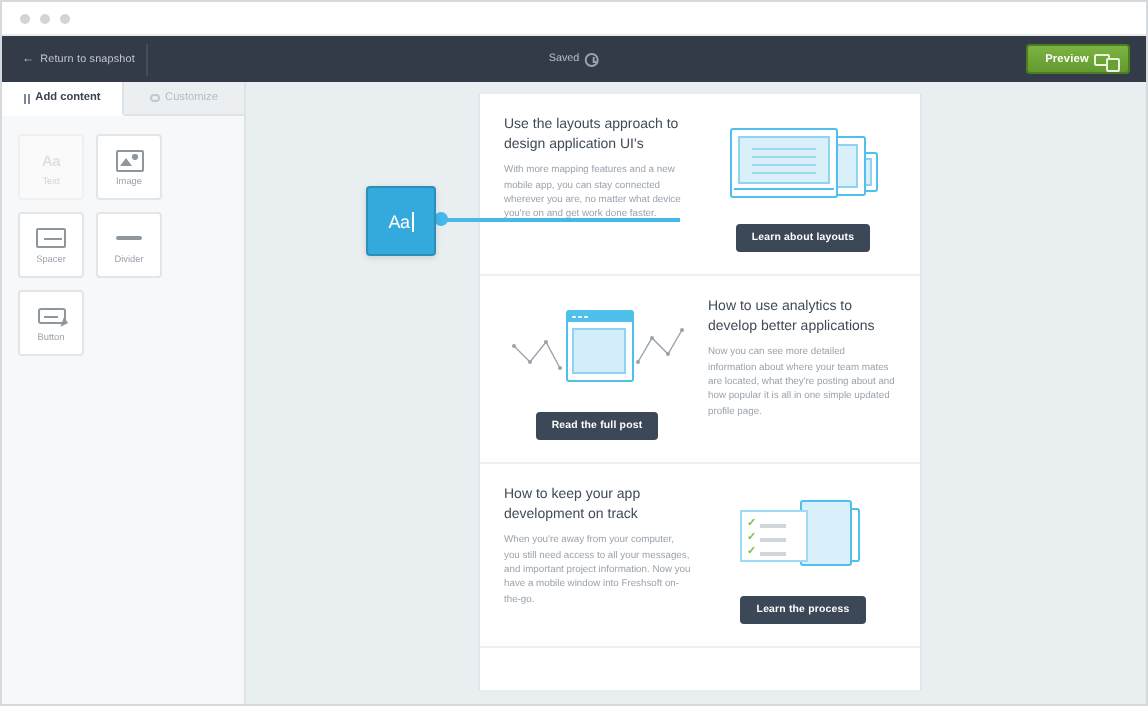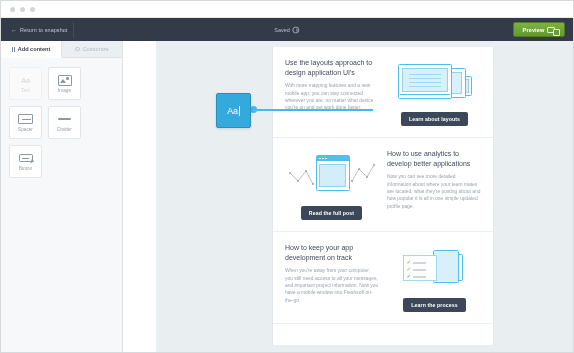--- a/index.html
+++ b/index.html
@@ -104,21 +104,21 @@
     content:"";
     position:absolute;
     left:4.5px; top:1.8px;
     width:5px; height:4.6px;
     border:0.9px solid #e9f3dc;
     border-radius:1px;
     background:#6aa033;
   }
 
   
-  .body-row { display:flex; height:312px;gap:33px; }
+  .body-row { display:flex; height:312px; }
 
   
   .sidebar {
     width:122px;
     background:#f7f8f9;
     border-right:1px solid #dfe3e6;
     display:flex; flex-direction:column;
   }
   .tabs { display:flex; height:17px; }
   .tab {

